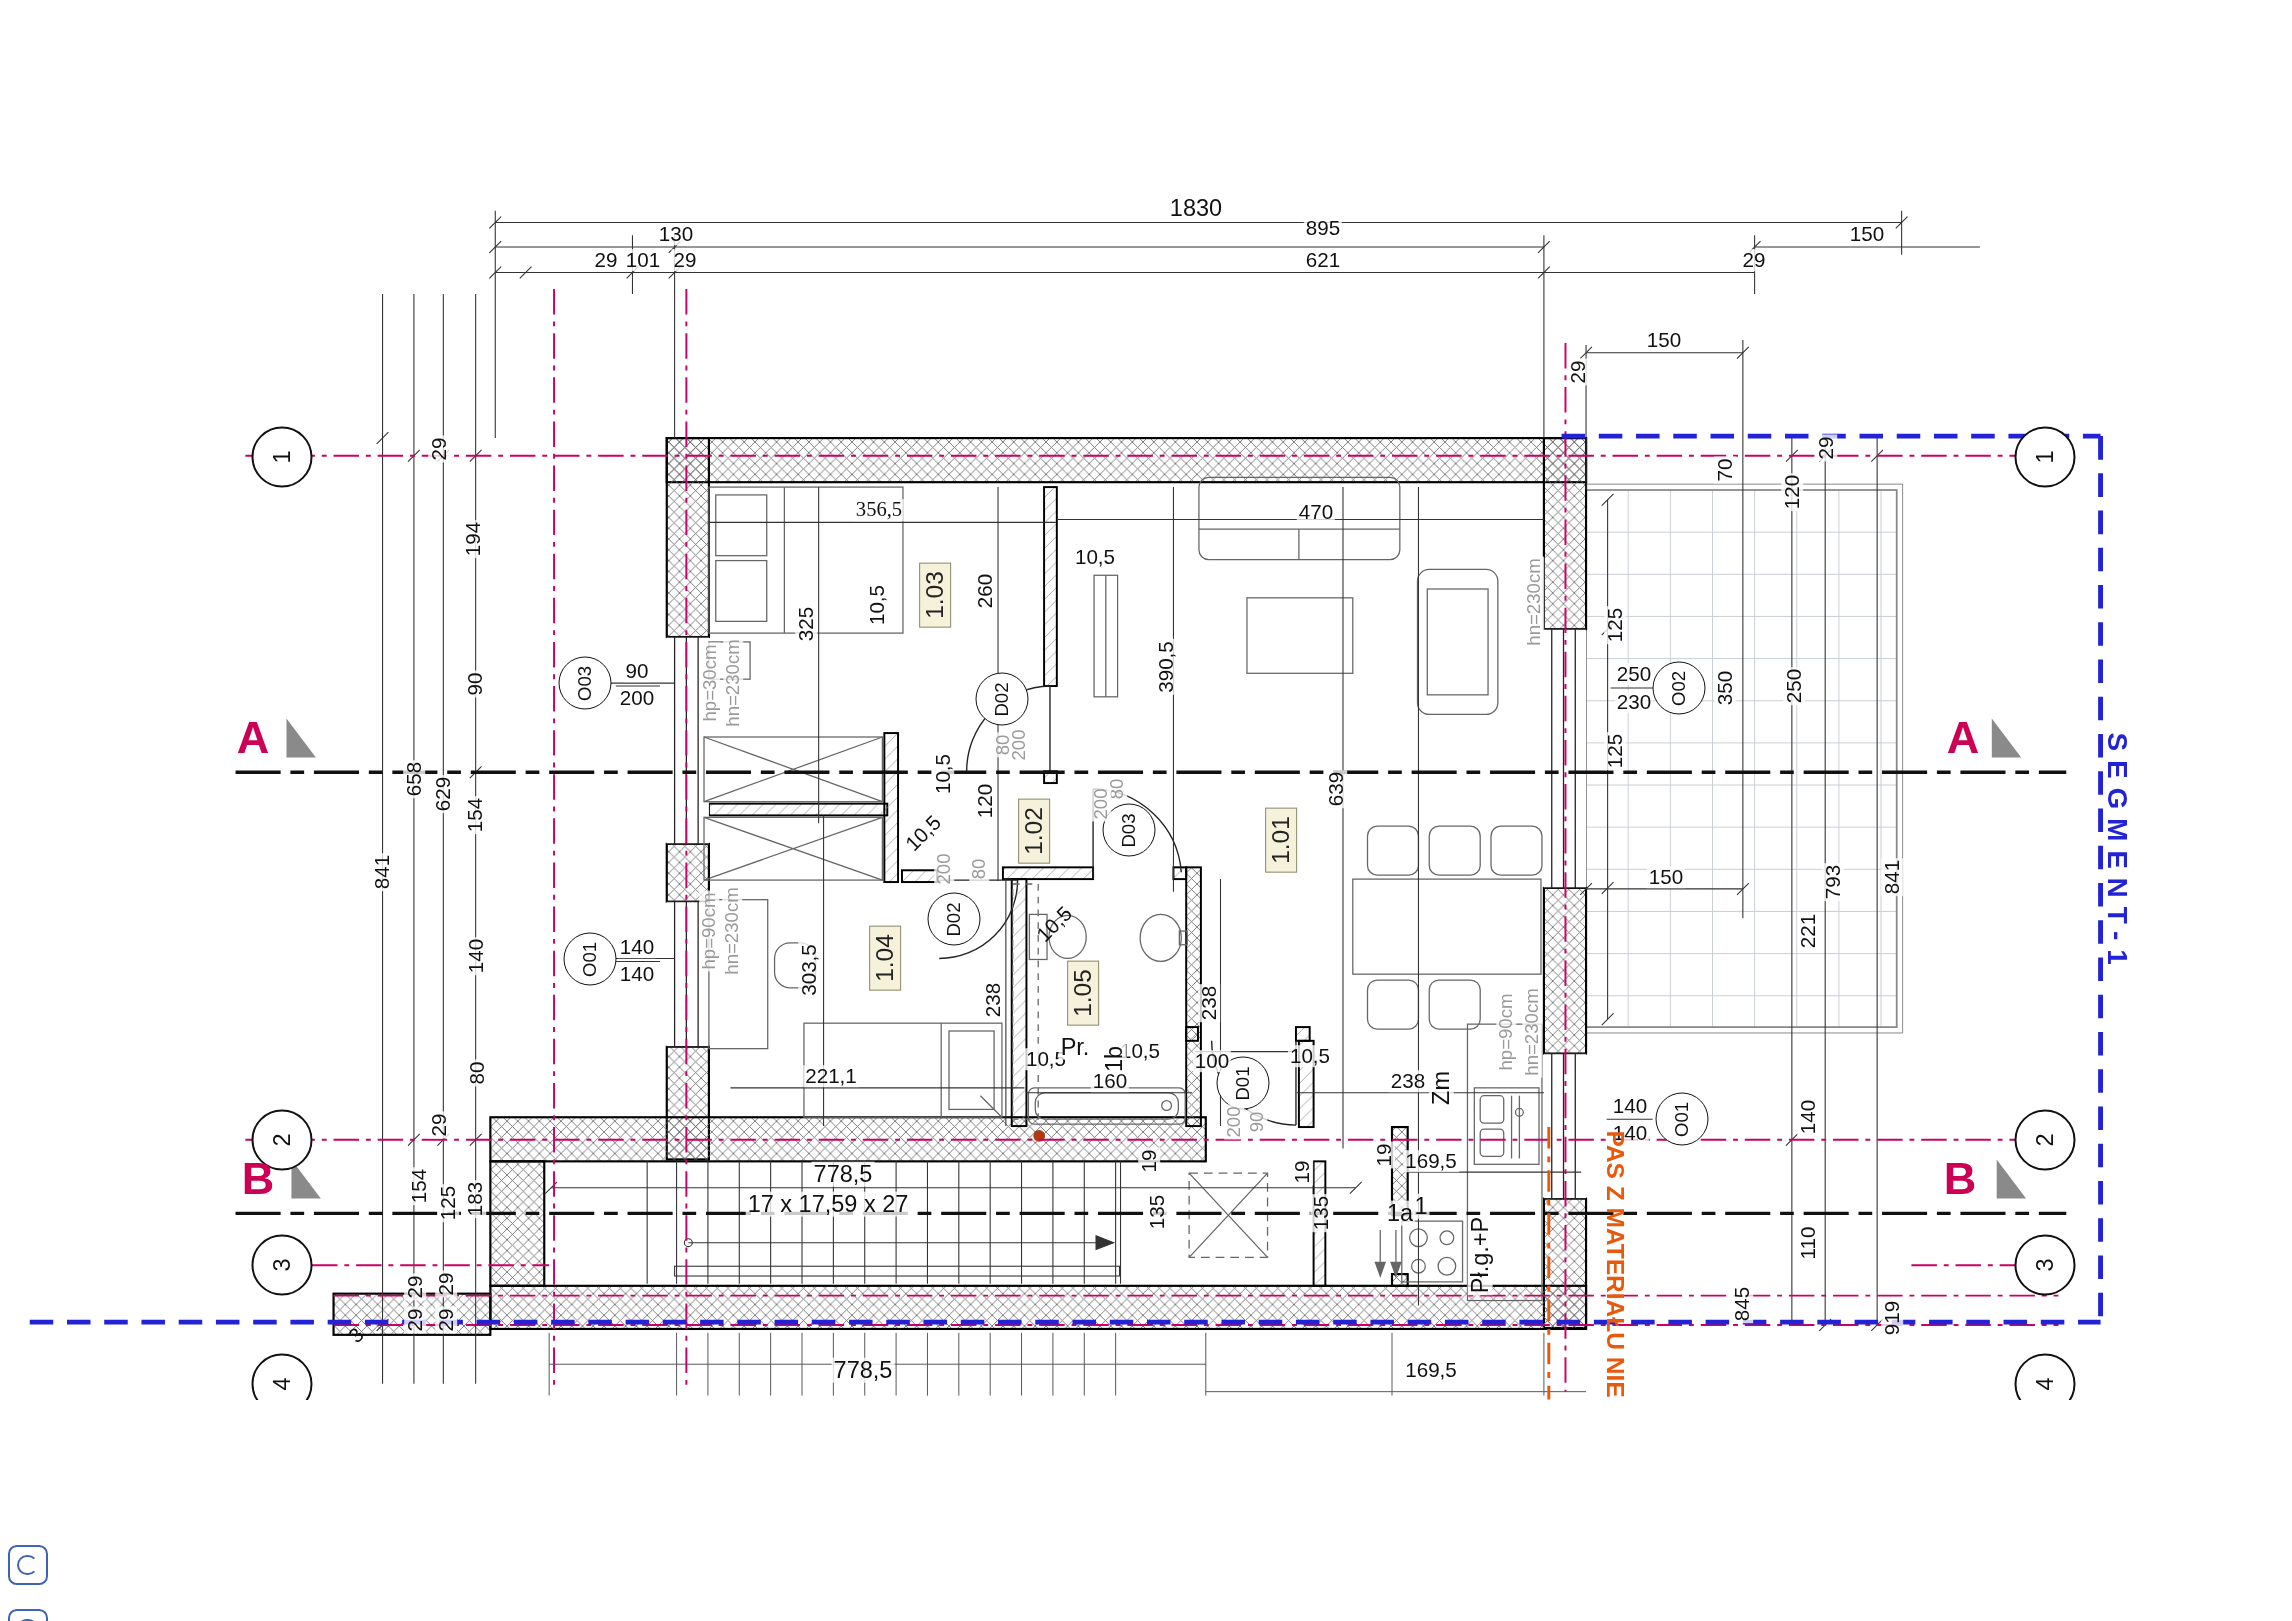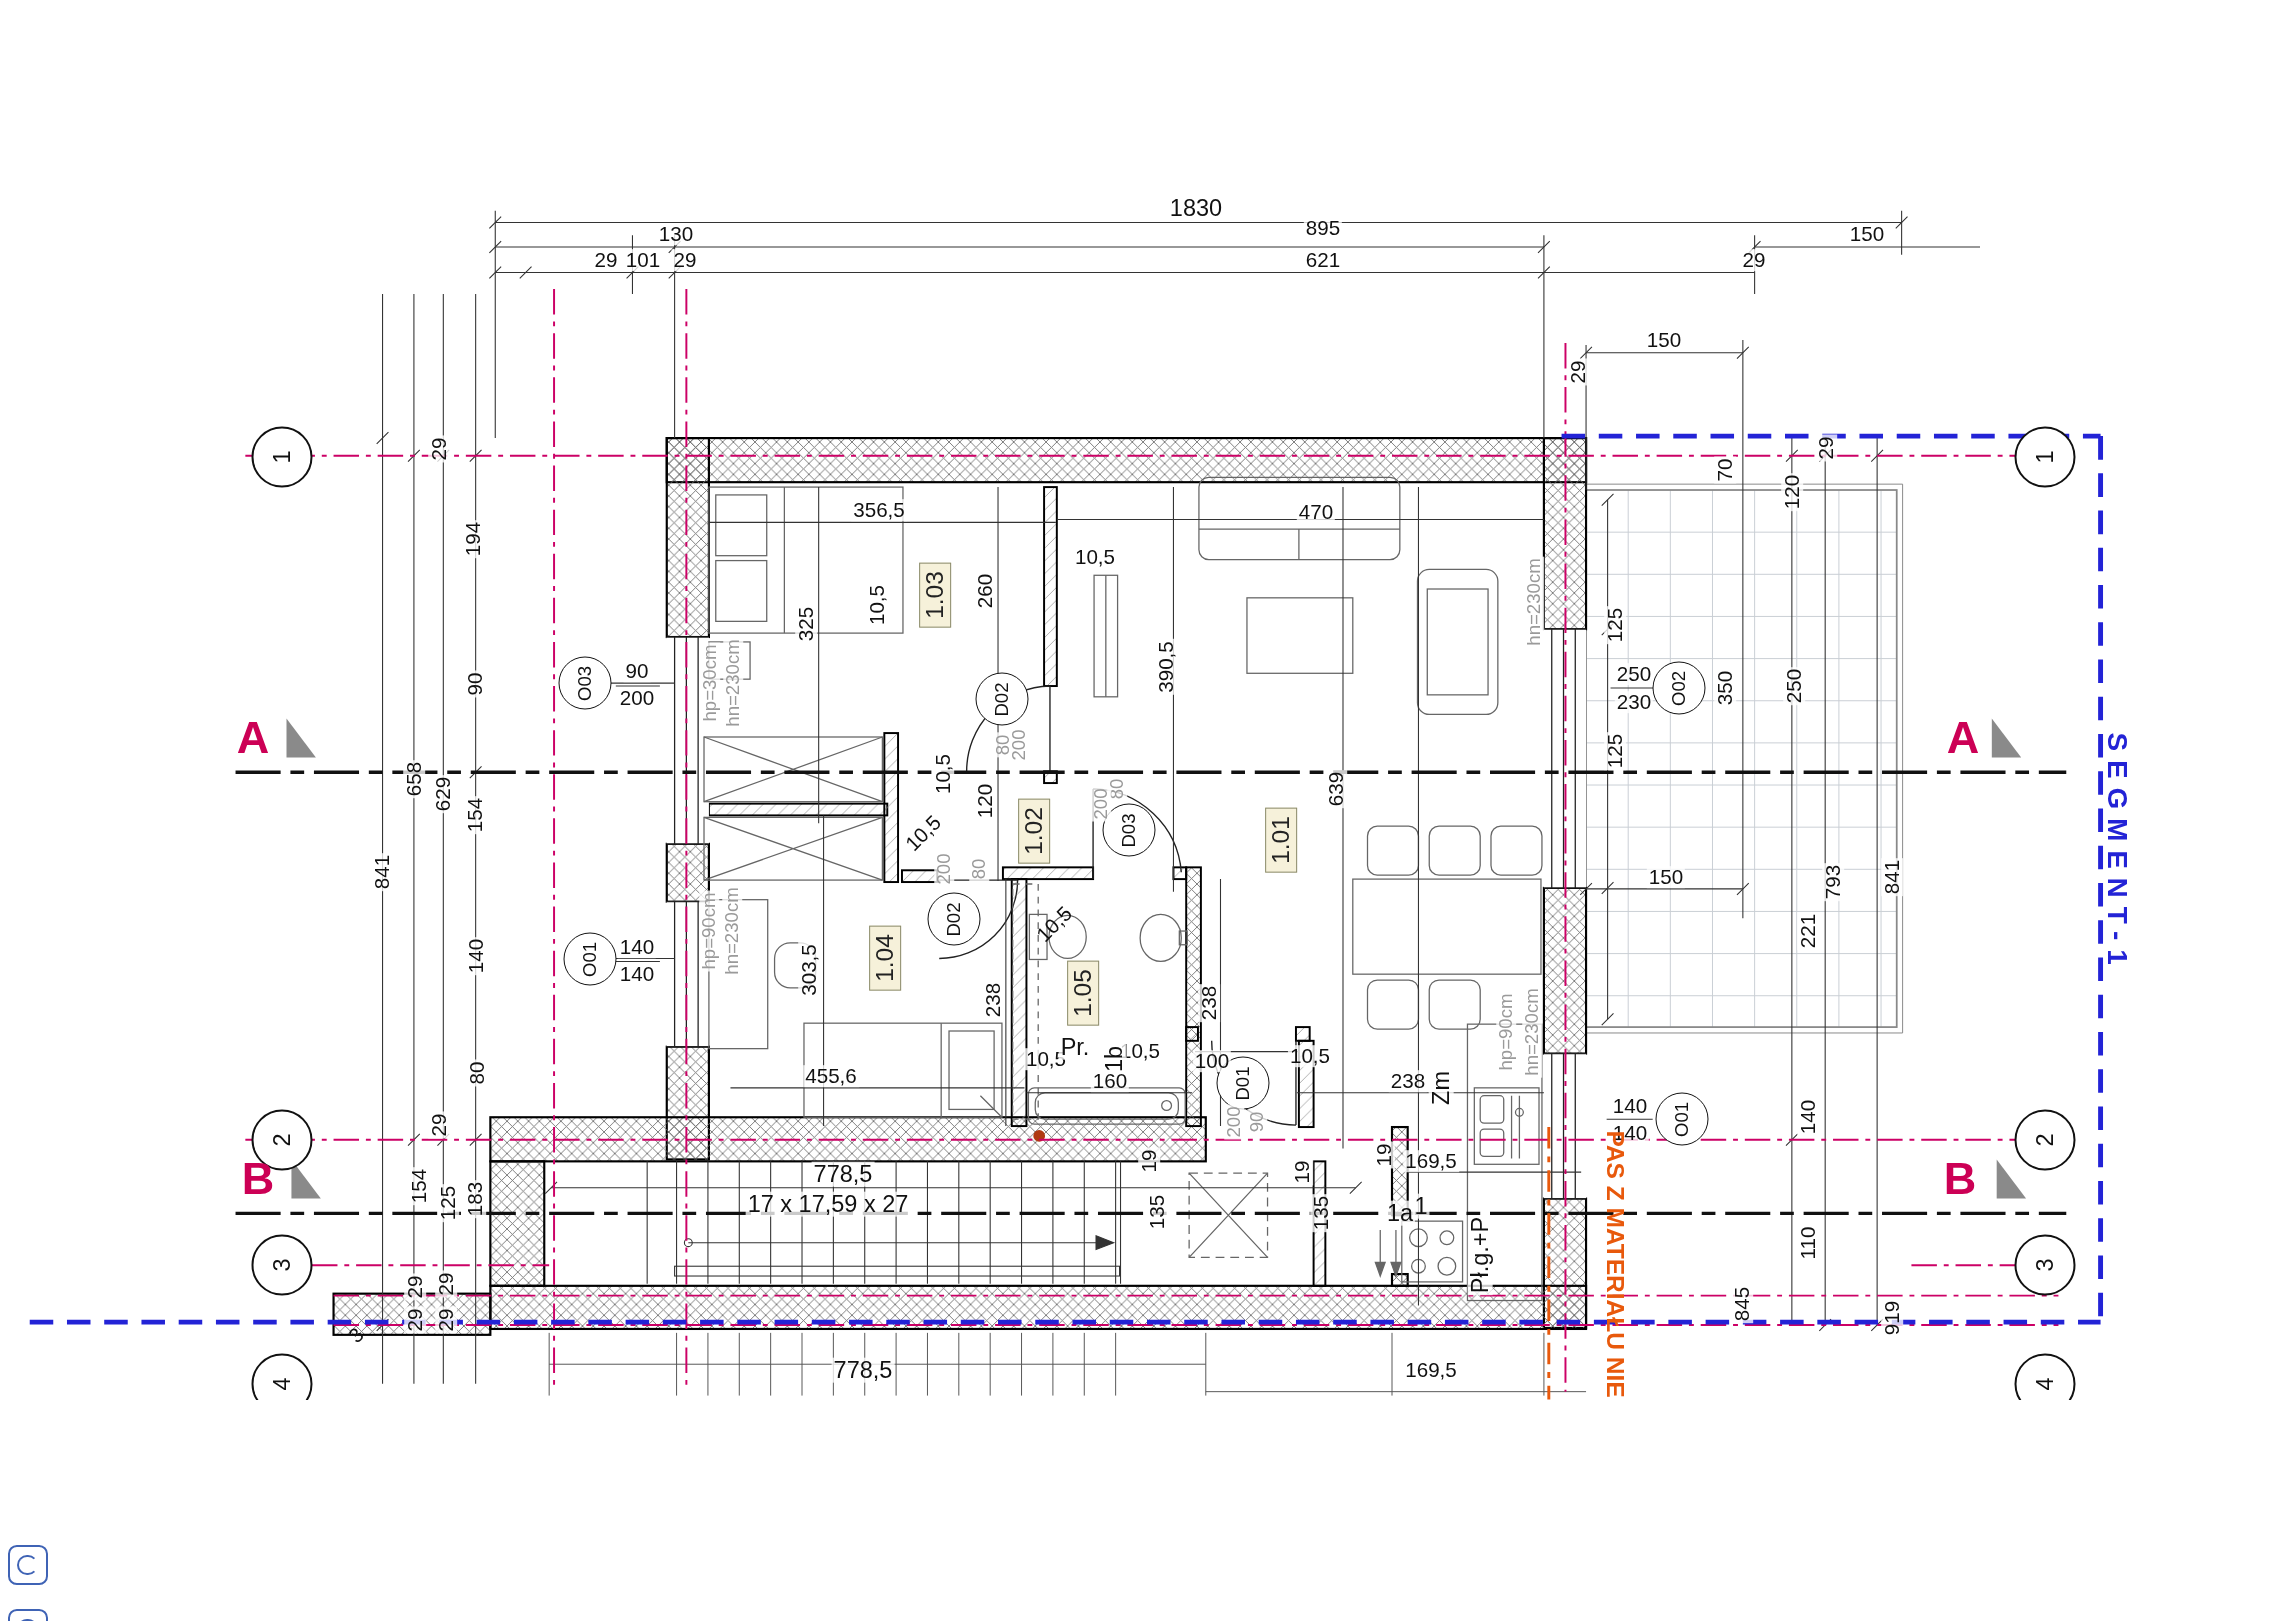--- a/index.html
+++ b/index.html
@@ -290,21 +290,21 @@
       <span class="lbl r" style="left: 477px; top: 1073px;">80</span>
       <span class="lbl r" style="left: 439px; top: 1125px;">29</span>
       <span class="lbl r" style="left: 419px; top: 1186px;">154</span>
       <span class="lbl r" style="left: 448px; top: 1203px;">125</span>
       <span class="lbl r" style="left: 475px; top: 1199px;">183</span>
       <span class="lbl r" style="left: 415px; top: 1287px;">29</span>
       <span class="lbl r" style="left: 446px; top: 1284px;">29</span>
       <span class="lbl r" style="left: 415px; top: 1320px;">29</span>
       <span class="lbl r" style="left: 446px; top: 1320px;">29</span>
       <span class="lbl r45" style="left: 356px; top: 1335px;">3</span>
-      <span class="lbl " style="left: 879px; top: 510px;">356,5</span>
+      <span class="lbl " style="left: 879px; top: 510px; font-family: Liberation Serif, serif;">356,5</span>
       <span class="lbl r" style="left: 806px; top: 624px;">325</span>
       <span class="lbl r" style="left: 985px; top: 591px;">260</span>
       <span class="lbl " style="left: 1095px; top: 557px;">10,5</span>
       <span class="lbl " style="left: 1316px; top: 512px;">470</span>
       <span class="lbl r" style="left: 1166px; top: 667px;">390,5</span>
       <span class="lbl r" style="left: 1336px; top: 789px;">639</span>
       <span class="lbl r" style="left: 985px; top: 801px;">120</span>
       <span class="lbl r" style="left: 877px; top: 605px;">10,5</span>
       <span class="lbl r" style="left: 943px; top: 774px;">10,5</span>
       <span class="lbl r45" style="left: 923px; top: 833px;">10,5</span>
@@ -319,21 +319,21 @@
       <span class="lbl r g" style="left: 1234px; top: 1122px;">200</span>
       <span class="lbl r" style="left: 993px; top: 1000px;">238</span>
       <span class="lbl r" style="left: 1209px; top: 1003px;">238</span>
       <span class="lbl " style="left: 1110px; top: 1081px;">160</span>
       <span class="lbl " style="left: 1046px; top: 1059px;">10,5</span>
       <span class="lbl " style="left: 1140px; top: 1051px;">10,5</span>
       <span class="lbl " style="left: 1212px; top: 1041px; margin-top: 20px;">100</span>
       <span class="lbl " style="left: 1310px; top: 1056px;">10,5</span>
       <span class="lbl " style="left: 1408px; top: 1081px;">238</span>
       <span class="lbl " style="left: 1431px; top: 1161px;">169,5</span>
-      <span class="lbl " style="left: 831px; top: 1076px;">455,6</span>
+      <span class="lbl " style="left: 831px; top: 1076px;">221,1</span>
       <span class="lbl r" style="left: 809px; top: 970px;">303,5</span>
       <span class="lbl r" style="left: 1149px; top: 1161px;">19</span>
       <span class="lbl r" style="left: 1302px; top: 1172px;">19</span>
       <span class="lbl r" style="left: 1384px; top: 1155px;">19</span>
       <span class="lbl r" style="left: 1157px; top: 1212px;">135</span>
       <span class="lbl r" style="left: 1321px; top: 1213px;">135</span>
       <span class="lbl " style="left: 637px; top: 671px;">90</span>
       <span class="lbl " style="left: 637px; top: 698px;">200</span>
       <span class="lbl " style="left: 637px; top: 947px;">140</span>
       <span class="lbl " style="left: 637px; top: 974px;">140</span>

